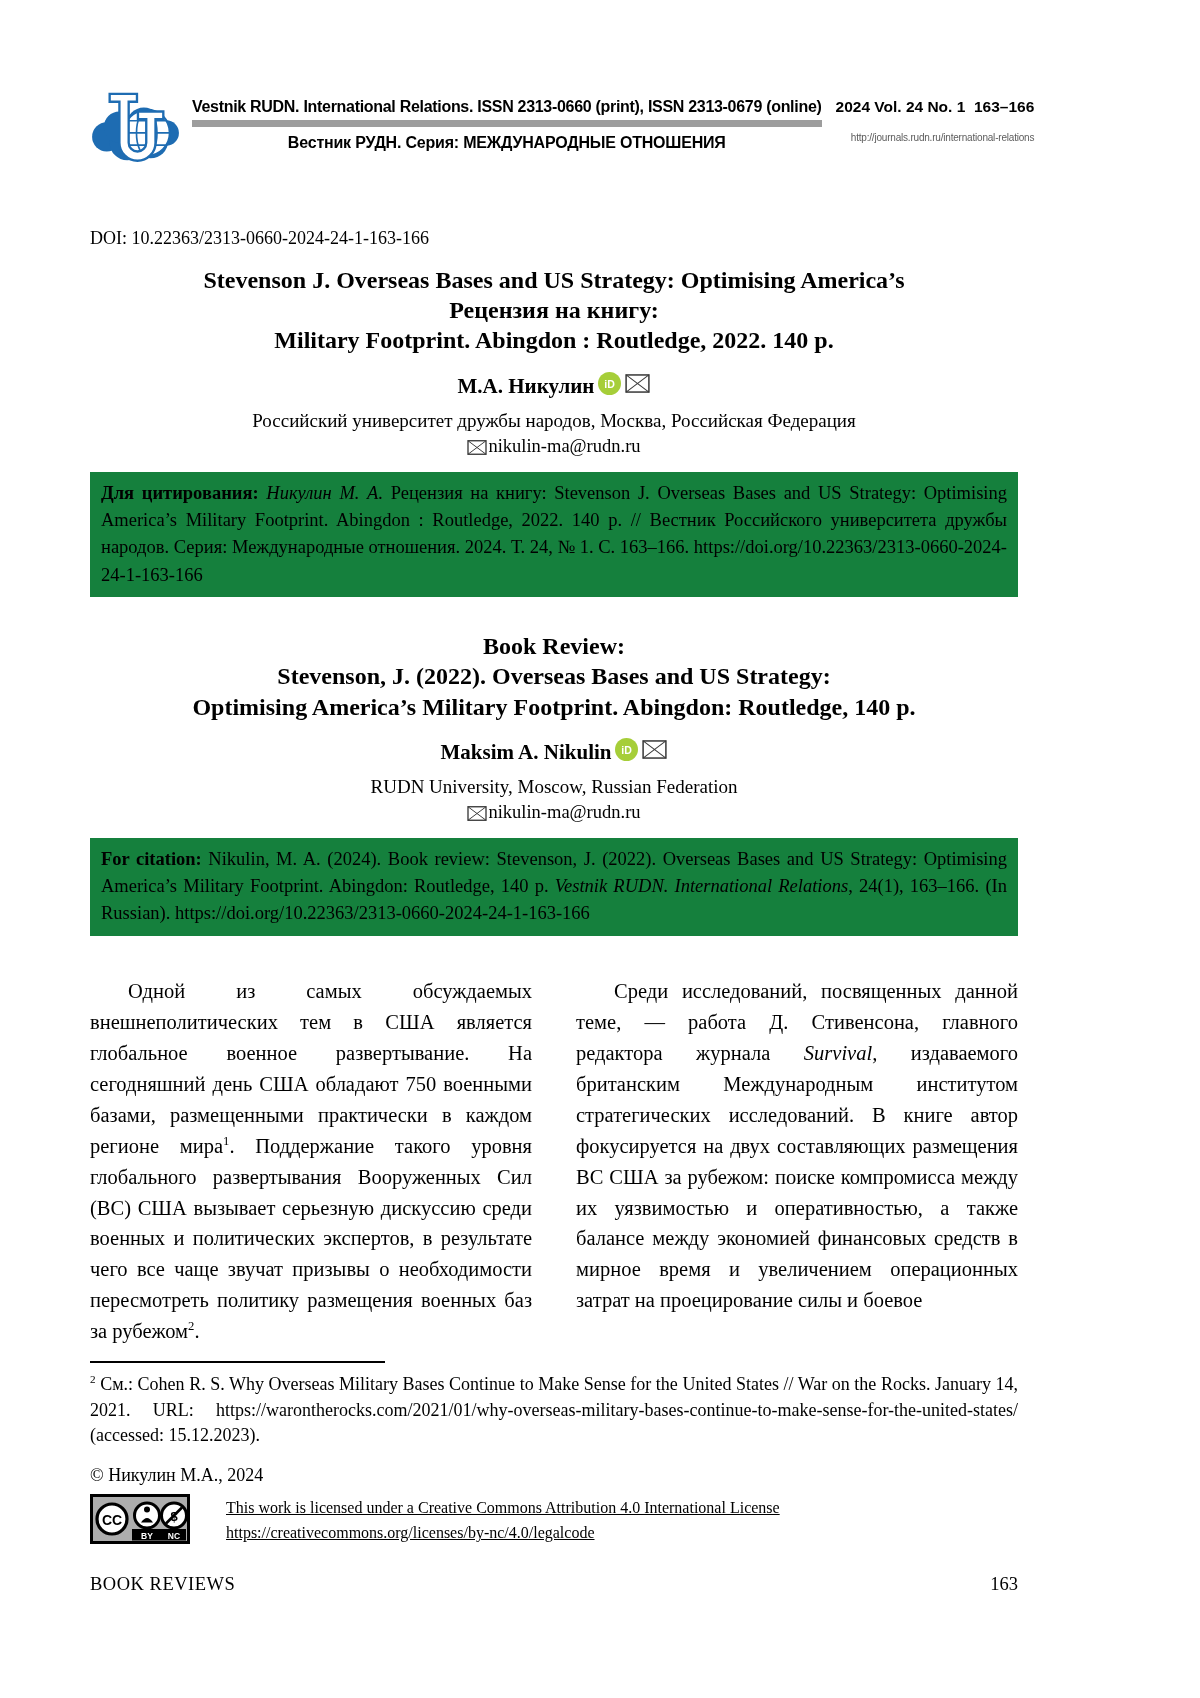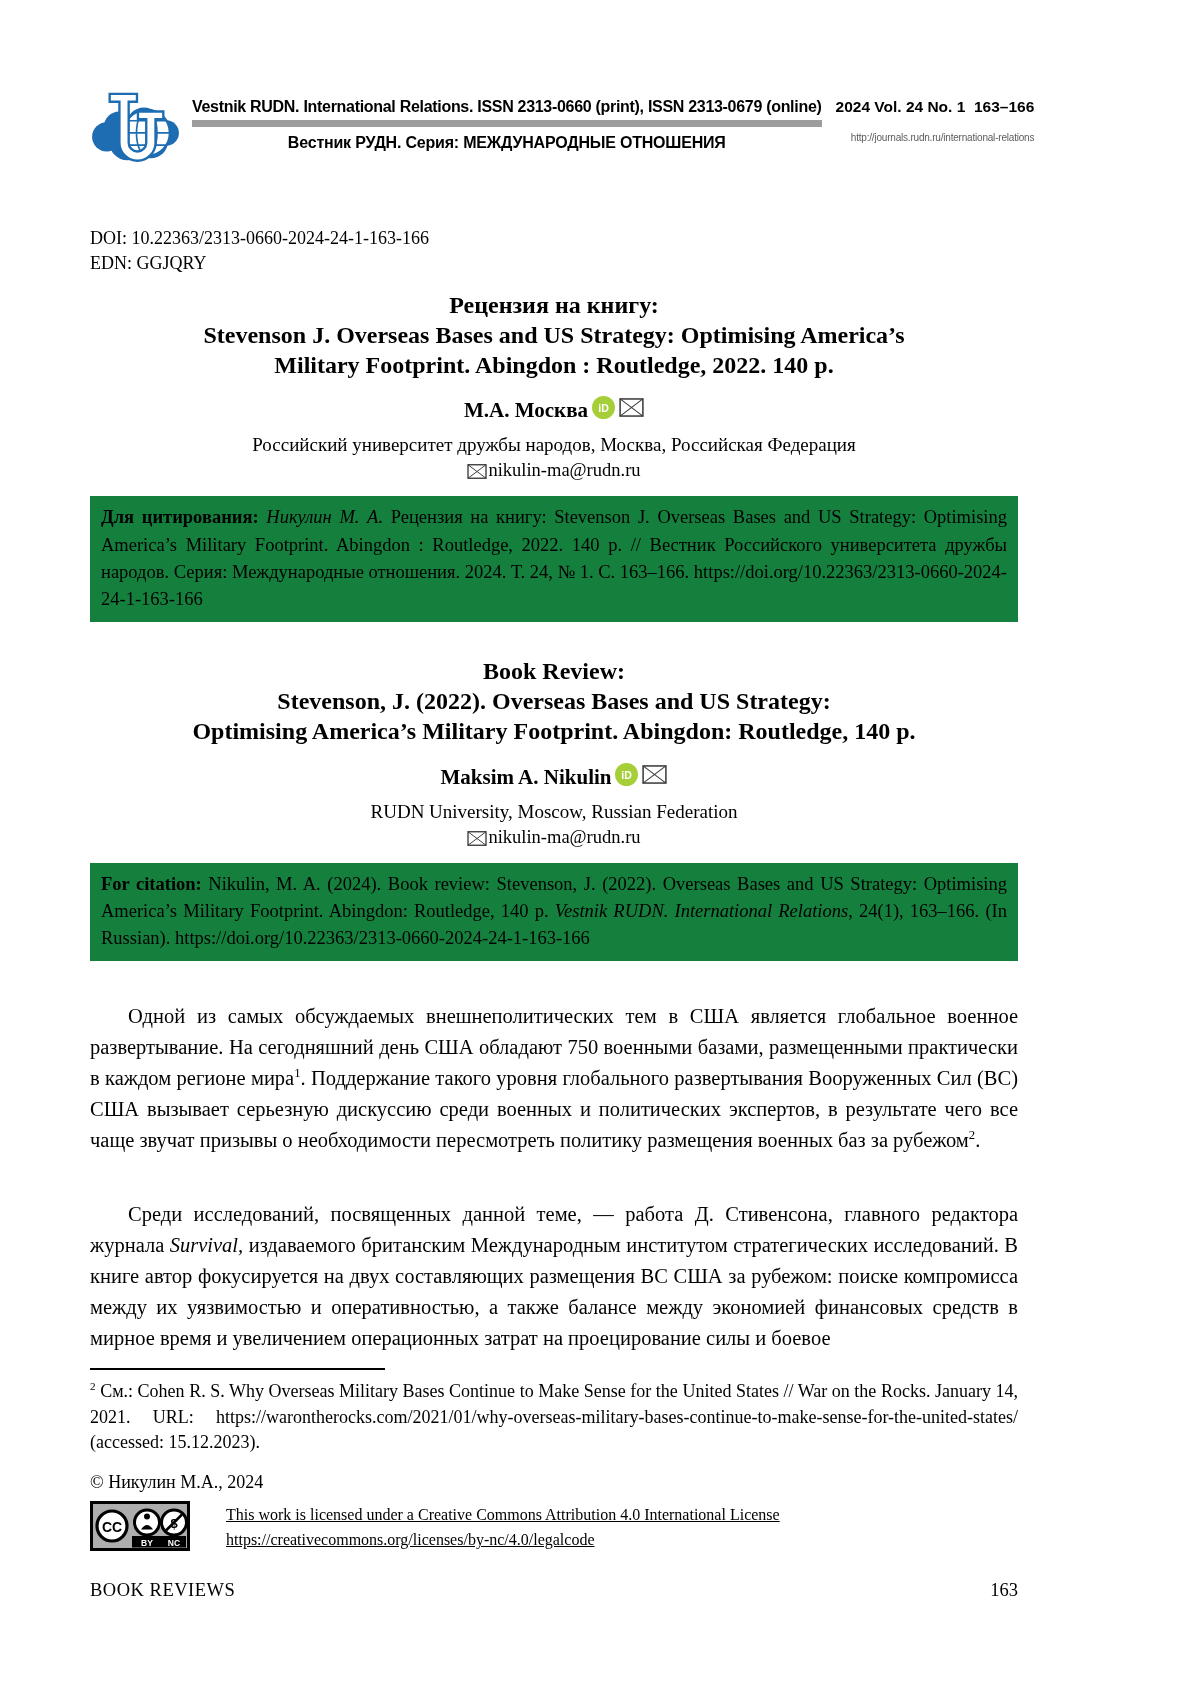--- a/index.html
+++ b/index.html
@@ -37,21 +37,21 @@
   .email-line svg { vertical-align:-3px; margin-right:1px; }
 
   
   .cit { margin-top:15px; background:#15803d; padding:8px 11px;
          font-size:18.5px; line-height:1.48; text-align:justify; }
   .b { font-weight:bold; }
   .i { font-style:italic; }
   sup { font-size:0.62em; vertical-align:super; line-height:0; }
 
   
-  .columns { margin-top:40px; display:flex; gap:44px;flex-direction:column; }
+  .columns { margin-top:40px; display:flex; gap:44px; }
   .col { flex:1 1 0; text-align:justify; font-size:20.5px; line-height:1.51; }
   .col p { text-indent:38px; }
 
   
   .fn-sep { margin-top:14px; width:295px; border-top:2.5px solid #000; }
   .footnotes { margin-top:9px; font-size:18px; line-height:1.42; text-align:justify; }
 
   
   .copyright { margin-top:16px; font-size:18px; }
   .license { margin-top:8px; display:flex; align-items:flex-start; }
@@ -96,31 +96,30 @@
       <div class="hc-line2">Вестник РУДН. Серия: МЕЖДУНАРОДНЫЕ ОТНОШЕНИЯ</div>
     </div>
     <div class="header-right">
       <div class="hr-issue">2024 Vol. 24 No. 1  163–166</div>
       <div class="hr-url">http://journals.rudn.ru/international-relations</div>
     </div>
   </div>
 
   <div class="meta">
     <div>DOI: 10.22363/2313-0660-2024-24-1-163-166</div>
-    <div>EDN: GGJQRY</div>
   </div>
 
   <div class="title title-ru">
+    <div>Stevenson J. Overseas Bases and US Strategy: Optimising America’s</div>
     <div>Рецензия на книгу:</div>
-    <div>Stevenson J. Overseas Bases and US Strategy: Optimising America’s</div>
     <div>Military Footprint. Abingdon : Routledge, 2022. 140 p.</div>
   </div>
 
   <div class="author-row">
-    <span class="nm">М.А. Москва</span><span class="inline-ico"><svg width="23" height="23" viewBox="0 0 24 24">
+    <span class="nm">М.А. Никулин</span><span class="inline-ico"><svg width="23" height="23" viewBox="0 0 24 24">
           <circle cx="12" cy="12" r="12" fill="#a6ce39"></circle>
           <text x="12" y="16.3" text-anchor="middle" font-family="Liberation Sans, sans-serif" font-size="11" font-weight="bold" fill="#ffffff">iD</text>
         </svg></span><span class="inline-ico"><svg width="25" height="19" viewBox="0 0 26 20">
           <rect x="1" y="1" width="24" height="18" fill="none" stroke="#3a3a3a" stroke-width="1.6"></rect>
           <path d="M1,1 L25,19 M25,1 L1,19" stroke="#3a3a3a" stroke-width="1.1"></path>
         </svg></span>
   </div>
   <div class="affil">Российский университет дружбы народов, Москва, Российская Федерация</div>
   <div class="email-line">
     <svg width="20" height="15" viewBox="0 0 26 20">

